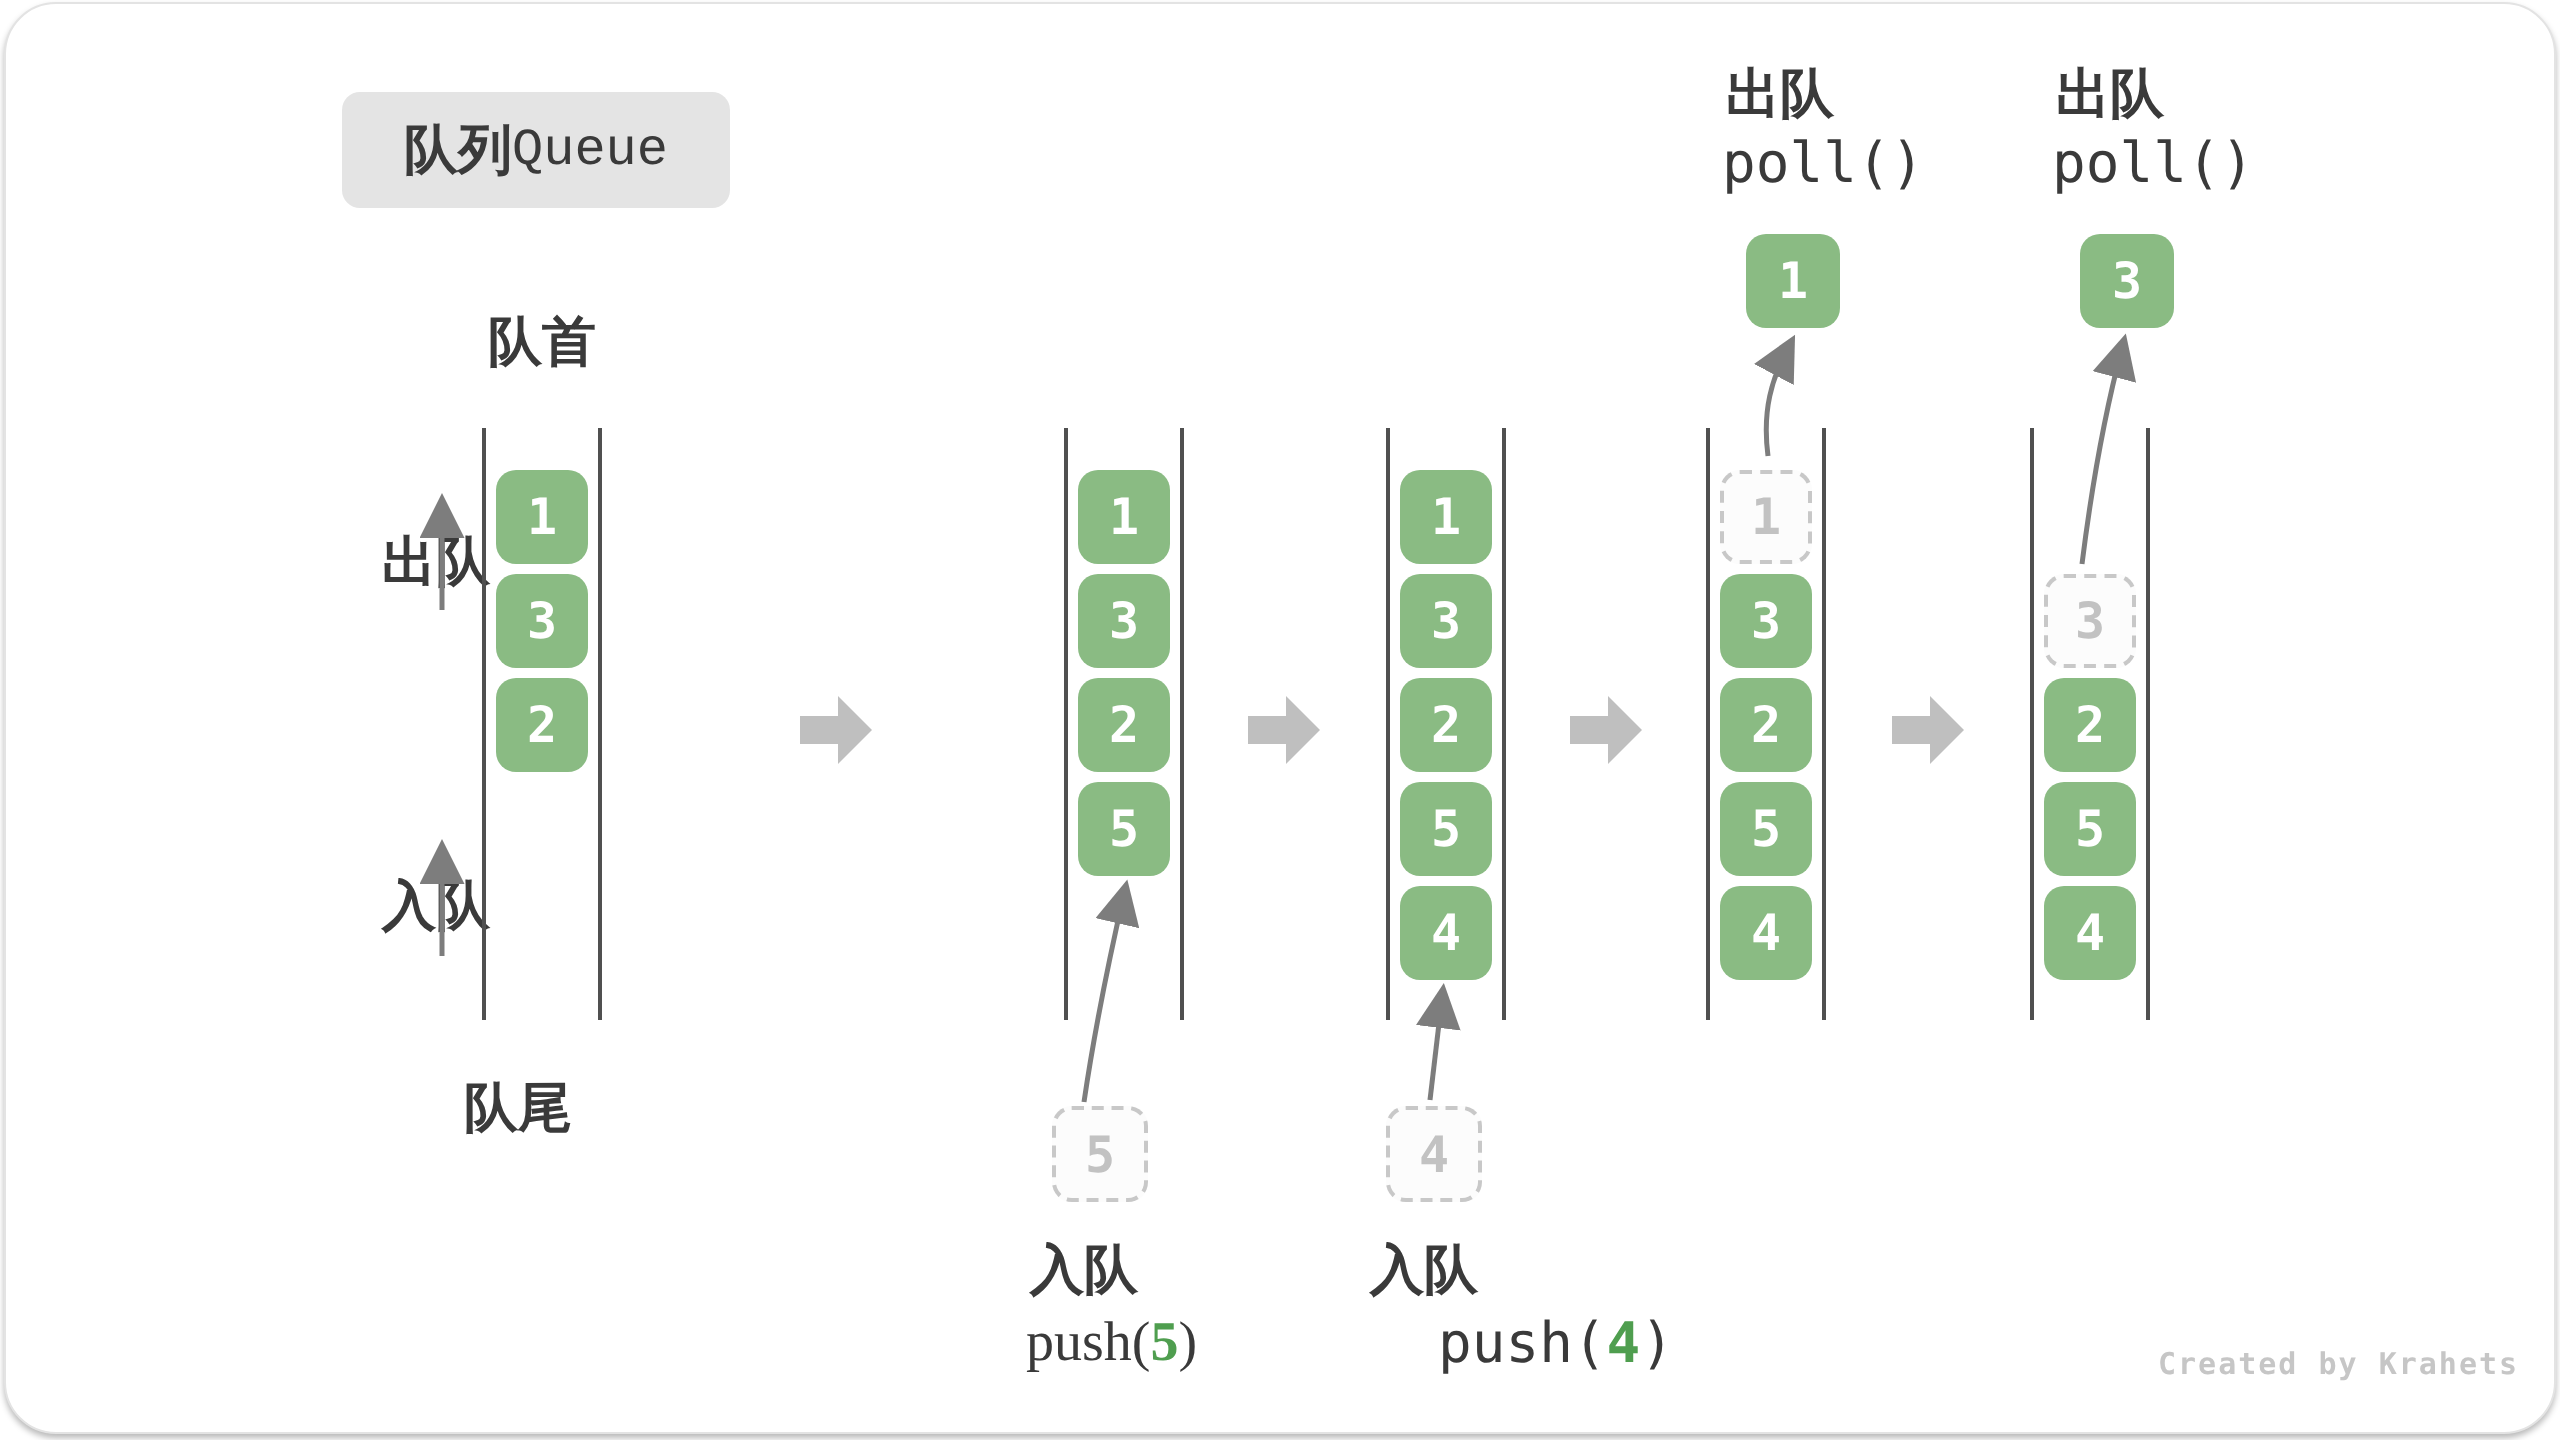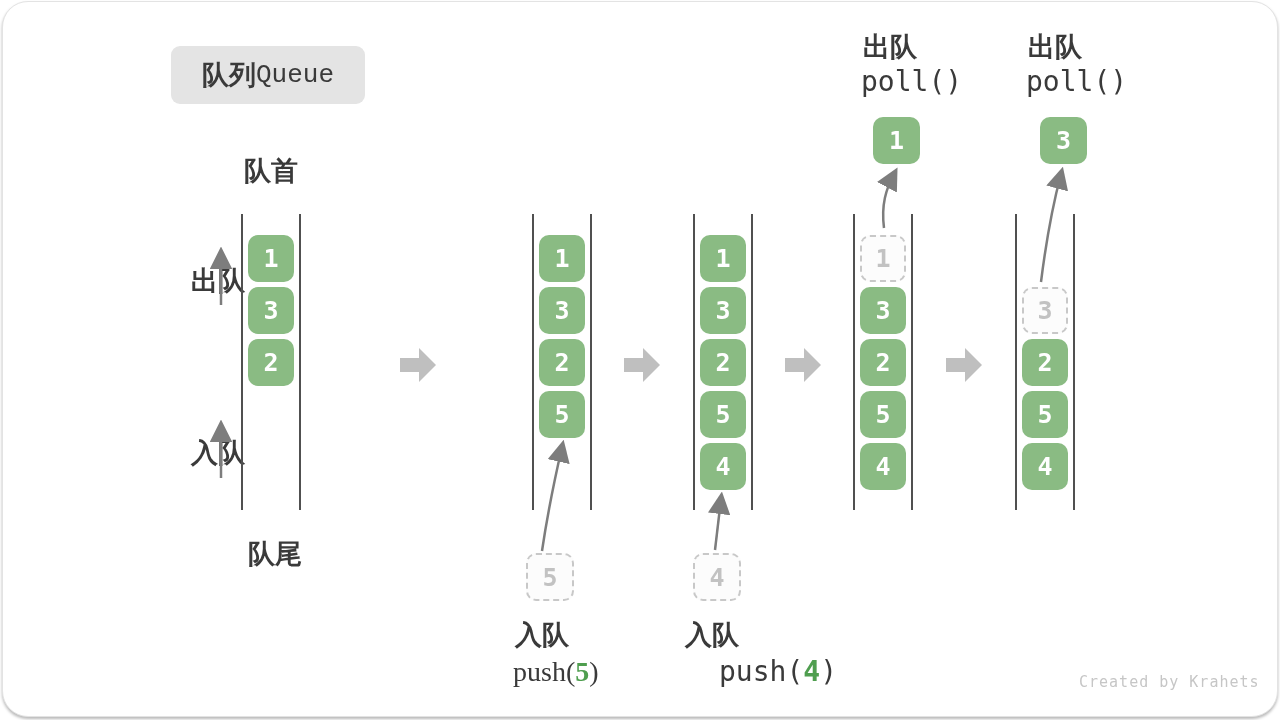--- a/index.html
+++ b/index.html
@@ -28,35 +28,35 @@
 
   .float-cell{position:absolute;width:47px;height:47px;border-radius:10px;box-sizing:border-box;
         display:flex;align-items:center;justify-content:center;
         font-family:"DejaVu Sans Mono",monospace;font-size:25px;font-weight:700;}
   .float-cell.filled{background:#8abb83;color:#fff;}
   .float-cell.dashed{background:#fcfcfc;border:2px dashed #c8c8c8;color:#c2c2c2;}
 
   svg.overlay{position:absolute;left:0;top:0;pointer-events:none;z-index:5;}
 
   .footer{position:absolute;left:1076px;top:671px;font-family:"DejaVu Sans Mono",monospace;
-          font-size:15px;color:#c6c6c6;letter-spacing:1px;}
+          font-size:15px;color:#c6c6c6;letter-spacing:1px;font-weight:bold;}
   .tc{text-align:center;}
 </style>
 </head>
 <body>
 
 <div class="card">
 
   <div class="badge">
     <span class="t-zh">队列</span>
     <span class="t-en">Queue</span>
   </div>
 
   <div class="zh-label tc" style="left:238px;top:154px;width:60px;">队首</div>
-  <div class="zh-label tc" style="left:242px;top:537px;width:60px;">队尾</div>
+  <div class="zh-label tc" style="left:226px;top:537px;width:60px;">队尾</div>
   <div class="zh-label" style="left:188px;top:264px;">出队</div>
   <div class="zh-label" style="left:188px;top:436px;">入队</div>
 
   <div class="q" style="left:238px;">
     <div class="cell filled s1">1</div>
     <div class="cell filled s2">3</div>
     <div class="cell filled s3">2</div>
   </div>
 
   <div class="q" style="left:529px;">

